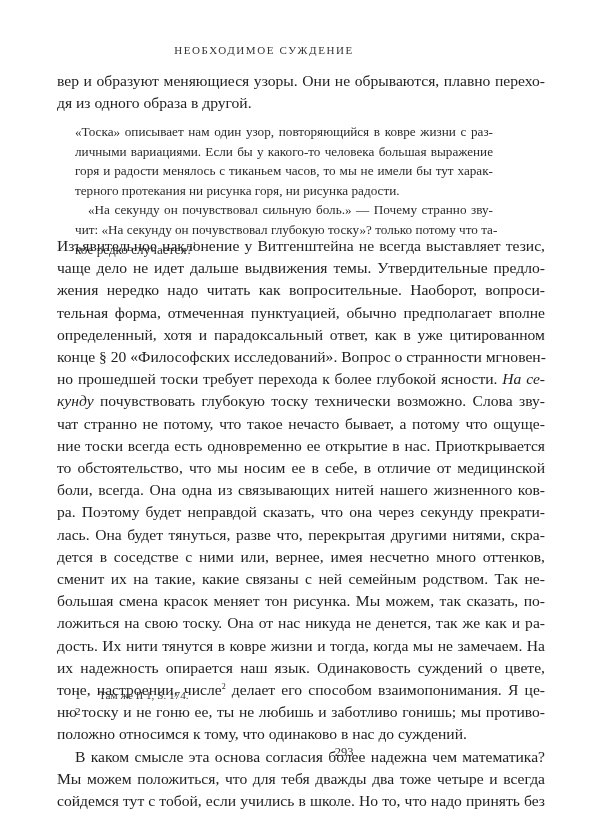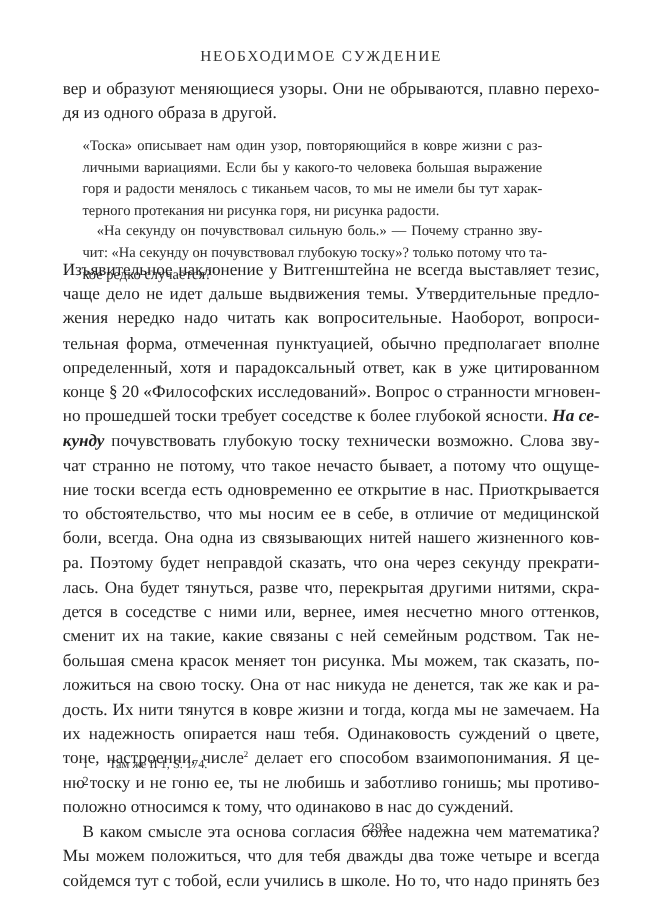--- a/index.html
+++ b/index.html
@@ -1,33 +1,33 @@
 <!DOCTYPE html>
 <html><head>
 <meta charset="utf-8">
 <style>
   html, body { margin: 0; padding: 0; background: #ffffff; }
   body { width: 600px; height: 828px; position: relative; overflow: hidden;
          font-family: "Liberation Serif", "DejaVu Serif", serif; color: #222; }
   .header { position: absolute; top: 44px; left: 0; width: 528px; text-align: center;
-            font-size: 14px; letter-spacing: 1.6px; color: #333; padding-left: 28px; }
+            font-size: 11px; letter-spacing: 1.6px; color: #333; }
   .main { position: absolute; left: 57px; width: 488px; font-size: 15.6px; line-height: 22.2px;
           text-align: justify; }
   .line { display: block; white-space: nowrap; text-align: justify; text-align-last: justify; }
   .line.last { text-align-last: left; }
   .quote { position: absolute; left: 75px; width: 418px; top: 122px; font-size: 13.2px; line-height: 19.6px; color: #2a2a2a; }
   .indent { padding-left: 13px; }
   .p2 { top: 235px; }
   .p1 { top: 70px; }
   .fn { position: absolute; left: 75px; top: 687px; font-size: 11.2px; line-height: 16px; color: #333; }
   .fn-row { display: flex; }
   .fn-num { width: 24px; }
   .page-num { position: absolute; top: 745px; left: 0; width: 600px; text-align: center; font-size: 12.5px; color: #333; margin-left: 44px; }
   sup { font-size: 8px; vertical-align: 6px; line-height: 0; }
-  em { font-style: italic; font-weight: bold; }
+  em { font-style: italic; }
 </style>
 </head>
 <body>
 
 <div class="header">НЕОБХОДИМОЕ СУЖДЕНИЕ</div>
 
 <div class="main p1">
   <span class="line">вер и образуют меняющиеся узоры. Они не обрываются, плавно перехо-</span>
   <span class="line last">дя из одного образа в другой.</span>
 </div>
@@ -42,34 +42,34 @@
   <span class="line last"><span>кое редко случается?</span><sup>1</sup></span>
 </div>
 
 <div class="main p2">
   <span class="line">Изъявительное наклонение у Витгенштейна не всегда выставляет тезис,</span>
   <span class="line">чаще дело не идет дальше выдвижения темы. Утвердительные предло-</span>
   <span class="line">жения нередко надо читать как вопросительные. Наоборот, вопроси-</span>
   <span class="line">тельная форма, отмеченная пунктуацией, обычно предполагает вполне</span>
   <span class="line">определенный, хотя и парадоксальный ответ, как в уже цитированном</span>
   <span class="line">конце § 20 «Философских исследований». Вопрос о странности мгновен-</span>
-  <span class="line"><span>но прошедшей тоски требует соседстве к более глубокой ясности.</span> <em>На се-</em></span>
+  <span class="line"><span>но прошедшей тоски требует перехода к более глубокой ясности.</span> <em>На се-</em></span>
   <span class="line"><em>кунду</em> <span>почувствовать глубокую тоску технически возможно. Слова зву-</span></span>
   <span class="line">чат странно не потому, что такое нечасто бывает, а потому что ощуще-</span>
   <span class="line">ние тоски всегда есть одновременно ее открытие в нас. Приоткрывается</span>
   <span class="line">то обстоятельство, что мы носим ее в себе, в отличие от медицинской</span>
   <span class="line">боли, всегда. Она одна из связывающих нитей нашего жизненного ков-</span>
   <span class="line">ра. Поэтому будет неправдой сказать, что она через секунду прекрати-</span>
   <span class="line">лась. Она будет тянуться, разве что, перекрытая другими нитями, скра-</span>
   <span class="line">дется в соседстве с ними или, вернее, имея несчетно много оттенков,</span>
   <span class="line">сменит их на такие, какие связаны с ней семейным родством. Так не-</span>
   <span class="line">большая смена красок меняет тон рисунка. Мы можем, так сказать, по-</span>
   <span class="line">ложиться на свою тоску. Она от нас никуда не денется, так же как и ра-</span>
   <span class="line">дость. Их нити тянутся в ковре жизни и тогда, когда мы не замечаем. На</span>
-  <span class="line">их надежность опирается наш тебя. Одинаковость суждений о цвете,</span>
+  <span class="line">их надежность опирается наш язык. Одинаковость суждений о цвете,</span>
   <span class="line"><span>тоне, настроении, числе</span><sup>2</sup> <span>делает его способом взаимопонимания. Я це-</span></span>
   <span class="line">ню тоску и не гоню ее, ты не любишь и заботливо гонишь; мы противо-</span>
   <span class="line last">положно относимся к тому, что одинаково в нас до суждений.</span>
   <span class="line indent" style="padding-left:18px">В каком смысле эта основа согласия более надежна чем математика?</span>
   <span class="line">Мы можем положиться, что для тебя дважды два тоже четыре и всегда</span>
   <span class="line">сойдемся тут с тобой, если учились в школе. Но то, что надо принять без</span>
 </div>
 
 <div class="fn">
   <div class="fn-row">

